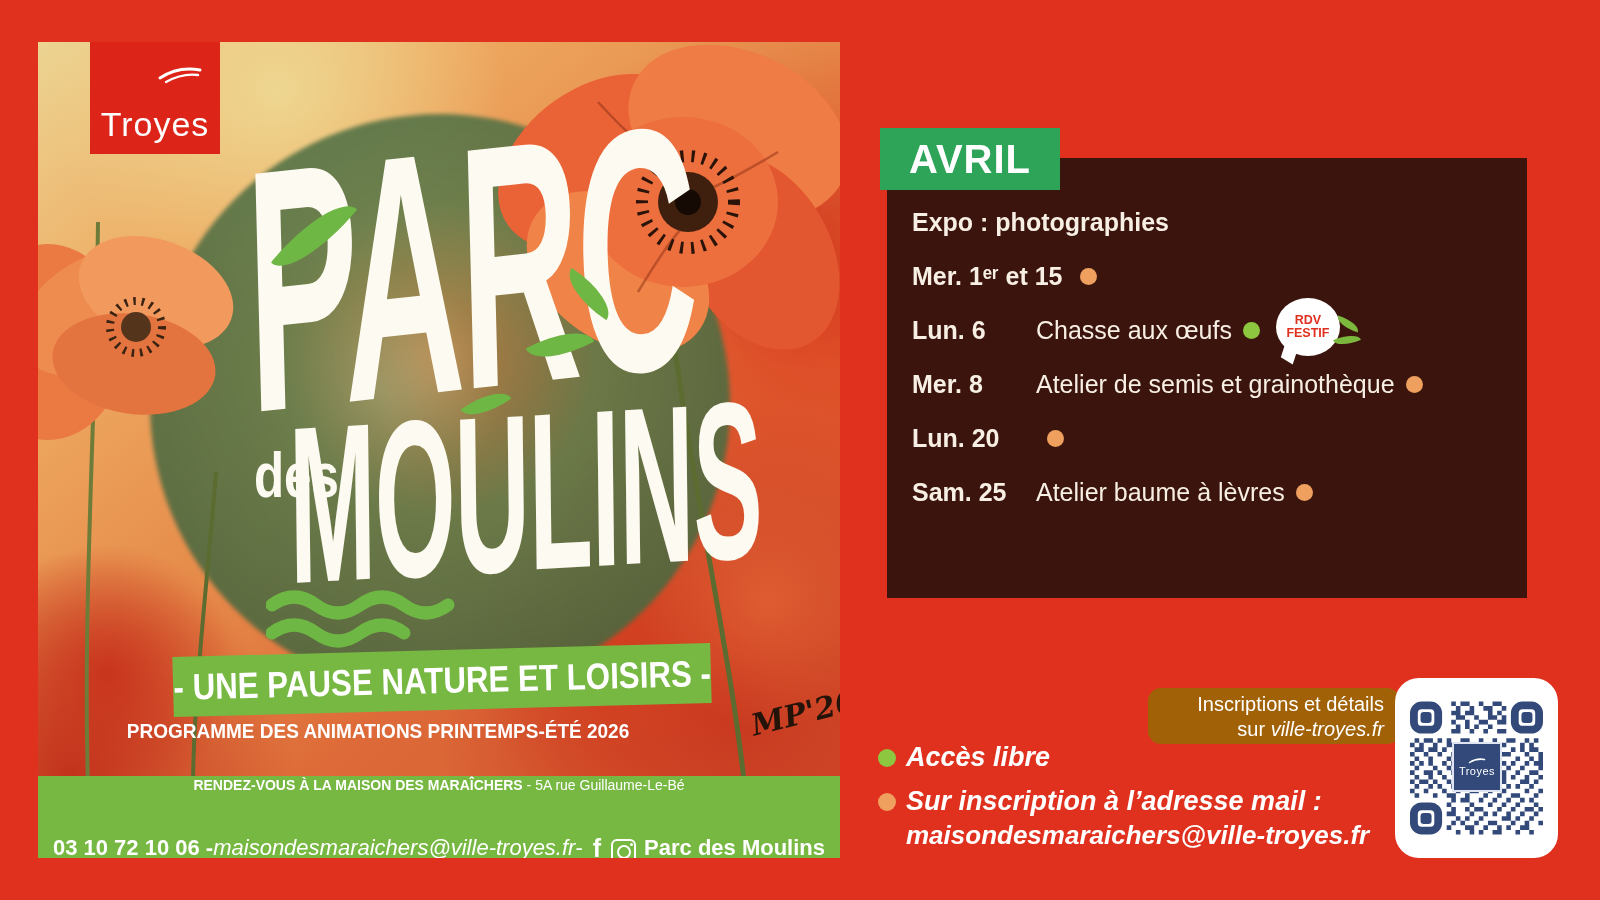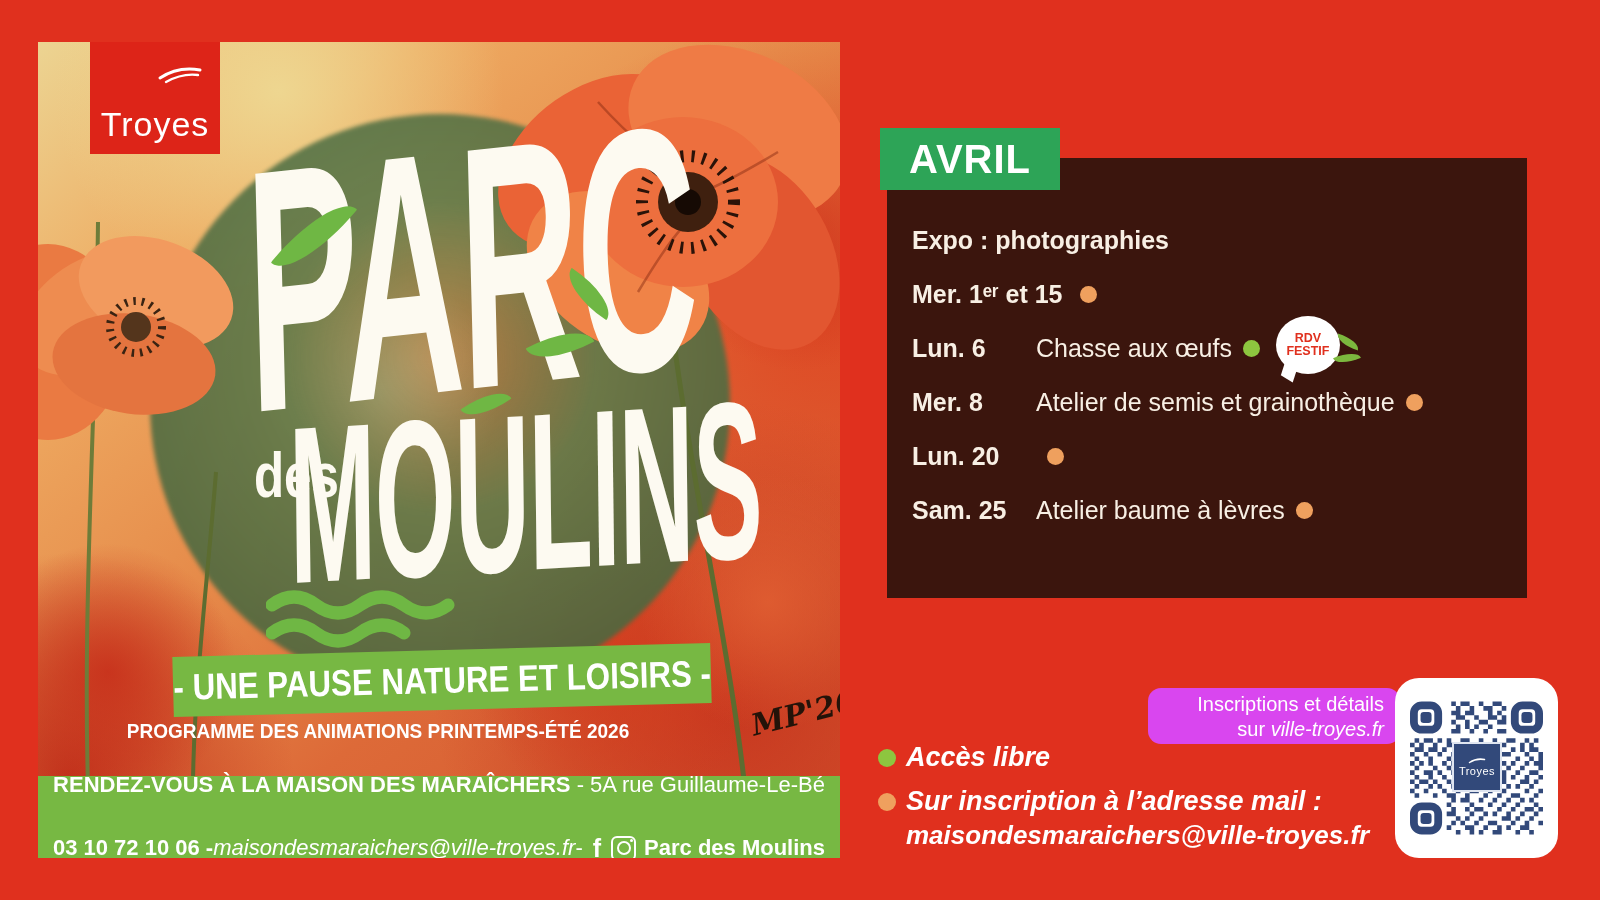--- a/index.html
+++ b/index.html
@@ -41,35 +41,35 @@
   .waves-svg{position:absolute;left:228px;top:545px;width:190px;height:62px;}
   .tagline-banner{position:absolute;left:135px;top:608px;width:538px;height:60px;background:#77b843;
      transform:rotate(-1.5deg);display:flex;align-items:center;justify-content:center;}
   .tagline-banner span{color:#fff;font-weight:800;font-size:34px;letter-spacing:0;white-space:nowrap;transform:scale(.92,1.08);}
   .program-line{position:absolute;left:50px;top:678px;width:580px;text-align:center;color:#fff;
      font-weight:700;font-size:20px;white-space:nowrap;transform:scale(.95,1);transform-origin:center;}
   .signature{position:absolute;left:712px;top:652px;color:#241309;font-family:"DejaVu Serif","Liberation Serif",serif;
      font-style:italic;font-weight:700;font-size:30px;transform:rotate(-14deg);}
   .poster-footer{position:absolute;left:0;bottom:0;width:802px;height:82px;background:#77b843;z-index:5;
      display:flex;flex-direction:column;align-items:center;justify-content:center;color:#fff;}
-  .pf-line1{font-size:22px;line-height:30px;white-space:nowrap;}
+  .pf-line1{font-size:14px;line-height:30px;white-space:nowrap;}
   .pf-line1 .b{font-weight:800;}
-  .pf-line2{font-size:22px;line-height:32px;white-space:nowrap;display:inline-flex;align-items:center;margin-top:32px;}
+  .pf-line2{font-size:22px;line-height:32px;white-space:nowrap;display:inline-flex;align-items:flex-end;margin-top:32px;}
   .pf-line2 .it{font-style:italic;}
   .pf-line2 .b{font-weight:800;}
   .fb-icon{font-weight:800;font-size:25px;margin:0 6px 0 10px;}
   .ig-icon{width:21px;height:21px;border:2.5px solid #fff;border-radius:6px;position:relative;display:inline-block;margin:0 8px 0 4px;}
   .ig-icon::before{content:"";position:absolute;inset:3.5px;border:2.5px solid #fff;border-radius:50%;}
   .ig-icon::after{content:"";position:absolute;top:1.5px;right:1.5px;width:3px;height:3px;background:#fff;border-radius:50%;}
 
   
   .panel{position:absolute;left:887px;top:158px;width:640px;height:440px;background:#3b150d;}
   .month-box{position:absolute;left:880px;top:128px;width:180px;height:62px;background:#2da457;z-index:3;
      display:flex;align-items:center;justify-content:center;color:#fff;font-weight:800;font-size:40px;letter-spacing:1px;}
-  .events{position:absolute;left:912px;top:213px;width:600px;z-index:2;color:#f8efe4;}
+  .events{position:absolute;left:912px;top:195px;width:600px;z-index:2;color:#f8efe4;}
   .event-row{height:54px;display:flex;align-items:center;font-size:25px;}
   .ev-note{font-weight:700;}
   .ev-date{font-weight:700;min-width:118px;white-space:nowrap;padding-right:6px;}
   .ev-title{white-space:nowrap;}
   .dot{width:17px;height:17px;border-radius:50%;margin-left:11px;flex:0 0 auto;}
   .dot[data-variant="orange"]{background:#efa05e;}
   .dot[data-variant="green"]{background:#8dc63f;}
   .rdv-wrap{position:relative;margin-left:16px;width:70px;height:54px;flex:0 0 auto;}
   .rdv-bubble{position:absolute;left:0;top:-5px;width:64px;height:58px;background:#fff;border-radius:50%;
      color:#e0301e;font-weight:800;font-size:12.5px;line-height:1.08;text-align:center;
@@ -79,21 +79,21 @@
   .rdv-leaf1{left:60px;top:16px;width:24px;height:10px;transform:rotate(18deg);}
   .rdv-leaf2{left:58px;top:32px;width:26px;height:10px;transform:rotate(-22deg);}
 
   .legend-row{position:absolute;display:flex;align-items:center;color:#fff;}
   .legend-free{left:878px;top:742px;}
   .legend-reg{left:878px;top:786px;}
   .legend-row .dot{margin:0 10px 0 0;width:18px;height:18px;}
   .legend-label{font-size:27px;font-weight:700;font-style:italic;white-space:nowrap;}
   .legend-email{position:absolute;left:906px;top:820px;color:#fff;font-size:26px;font-weight:700;font-style:italic;white-space:nowrap;}
 
-  .info-badge{position:absolute;left:1148px;top:688px;width:252px;height:56px;background:#d946ef;border-radius:13px;
+  .info-badge{position:absolute;left:1148px;top:688px;width:252px;height:56px;background:#a16207;border-radius:13px;
      color:#fff;font-size:20px;line-height:25px;text-align:right;padding:4px 16px 0 0;box-sizing:border-box;}
   .info-badge .it{font-style:italic;}
 
   .qr-box{position:absolute;left:1395px;top:678px;width:163px;height:180px;background:#fff;border-radius:24px;z-index:4;}
   .qr-svg{position:absolute;left:15px;top:14px;width:133px;height:152px;}
   .qr-logo{position:absolute;left:57px;top:64px;width:50px;height:50px;background:#32497a;border:2px solid #dfe5f0;
      box-sizing:border-box;display:flex;flex-direction:column;align-items:center;justify-content:center;color:#fff;}
   .qr-logo-text{font-size:11px;letter-spacing:.5px;}
 </style>
 </head>

